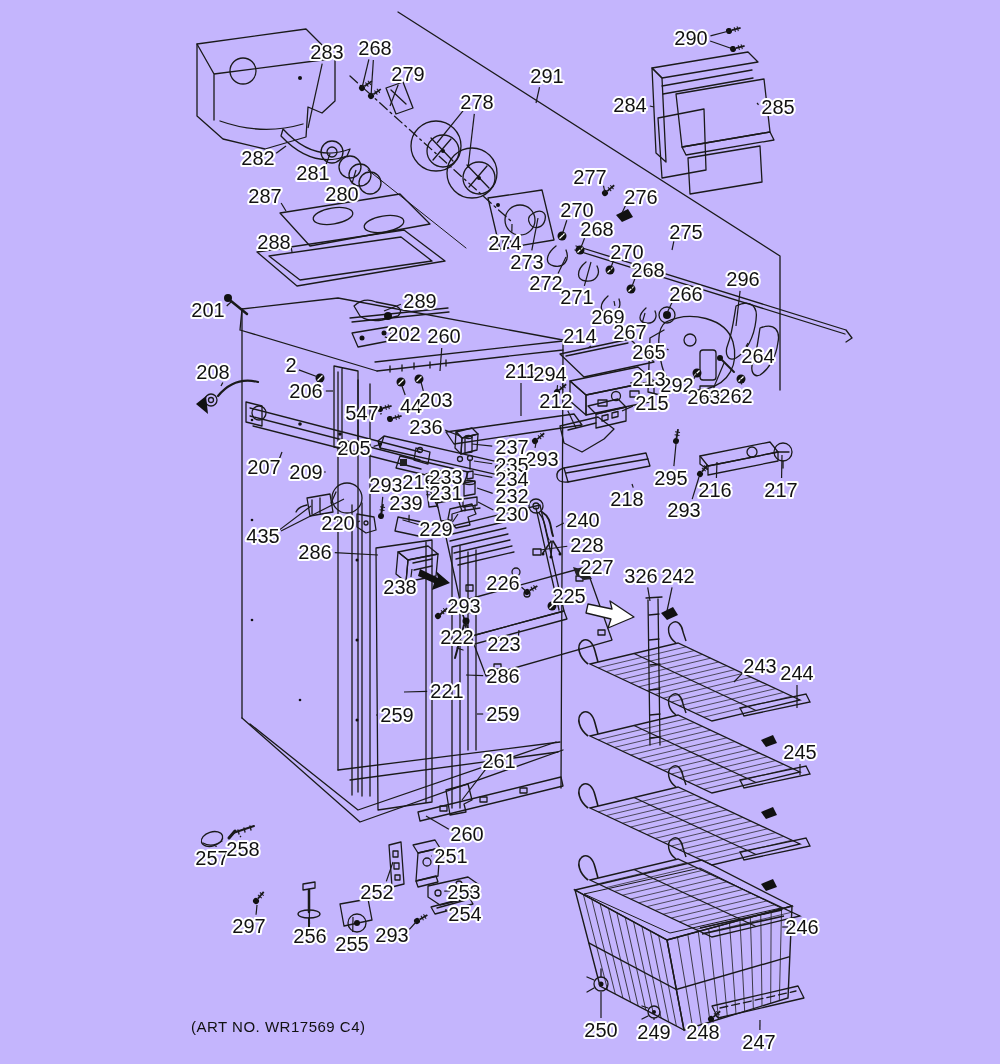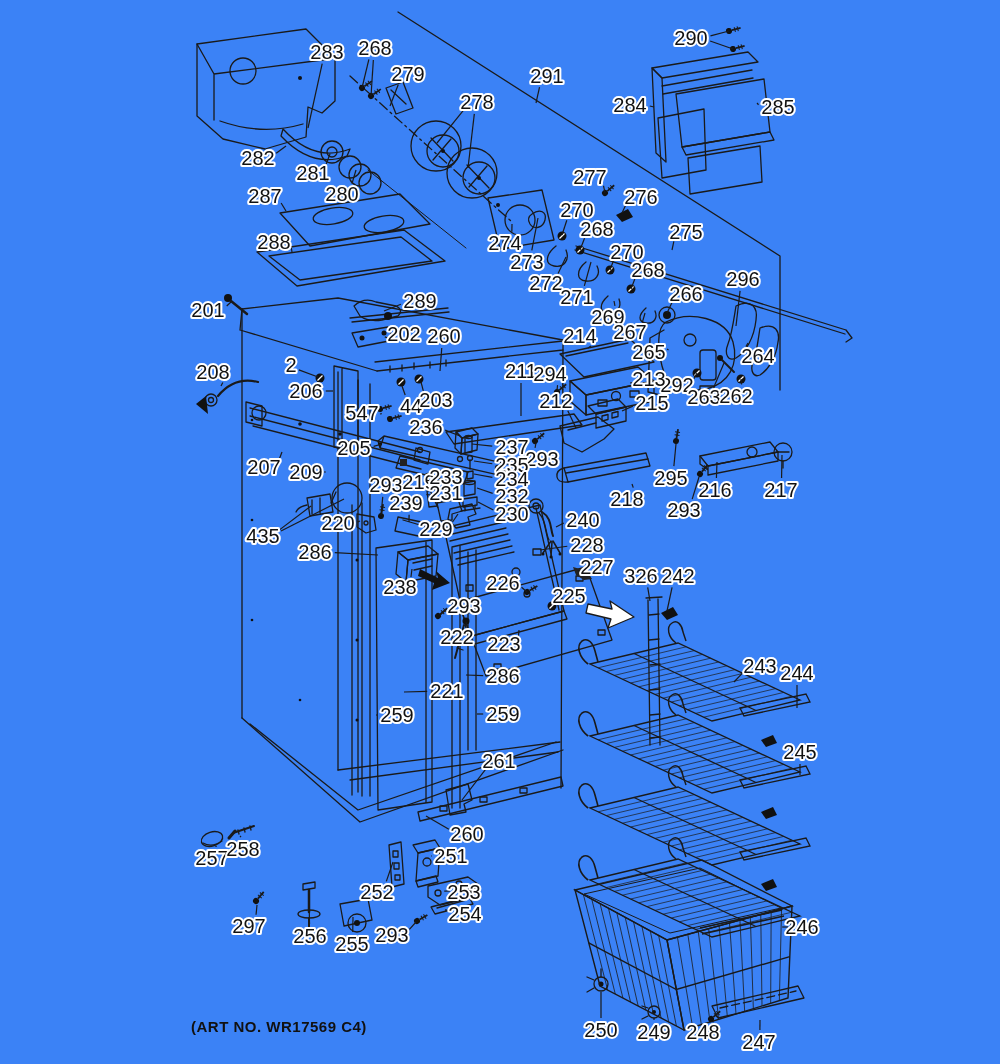--- a/index.html
+++ b/index.html
@@ -1,19 +1,19 @@
 <!DOCTYPE html>
 <html><head>
 <meta charset="utf-8">
 <style>
   html,body{margin:0;padding:0;background:#fff;}
-  #stage{position:relative;width:1000px;height:1064px;background:#3b82f6;overflow:hidden;
+  #stage{position:relative;width:1000px;height:1064px;background:#c4b5fd;overflow:hidden;
          font-family:"Liberation Sans",sans-serif;}
   #drawing{position:absolute;left:0;top:0;}
-  #artno{position:absolute;left:191px;top:1018px;font-size:15px;font-weight:bold;color:#111;
+  #artno{position:absolute;left:191px;top:1018px;font-size:15px;font-weight:normal;color:#111;
          letter-spacing:0.5px;}
   svg text{font-family:"Liberation Sans",sans-serif;font-size:20px;fill:#111;
            paint-order:stroke;stroke:#ffffff;stroke-width:4px;stroke-linejoin:round;}
 </style>
 </head>
 <body>
 
 <div id="stage">
   <svg id="drawing" width="1000" height="1064" viewBox="0 0 1000 1064">
 

